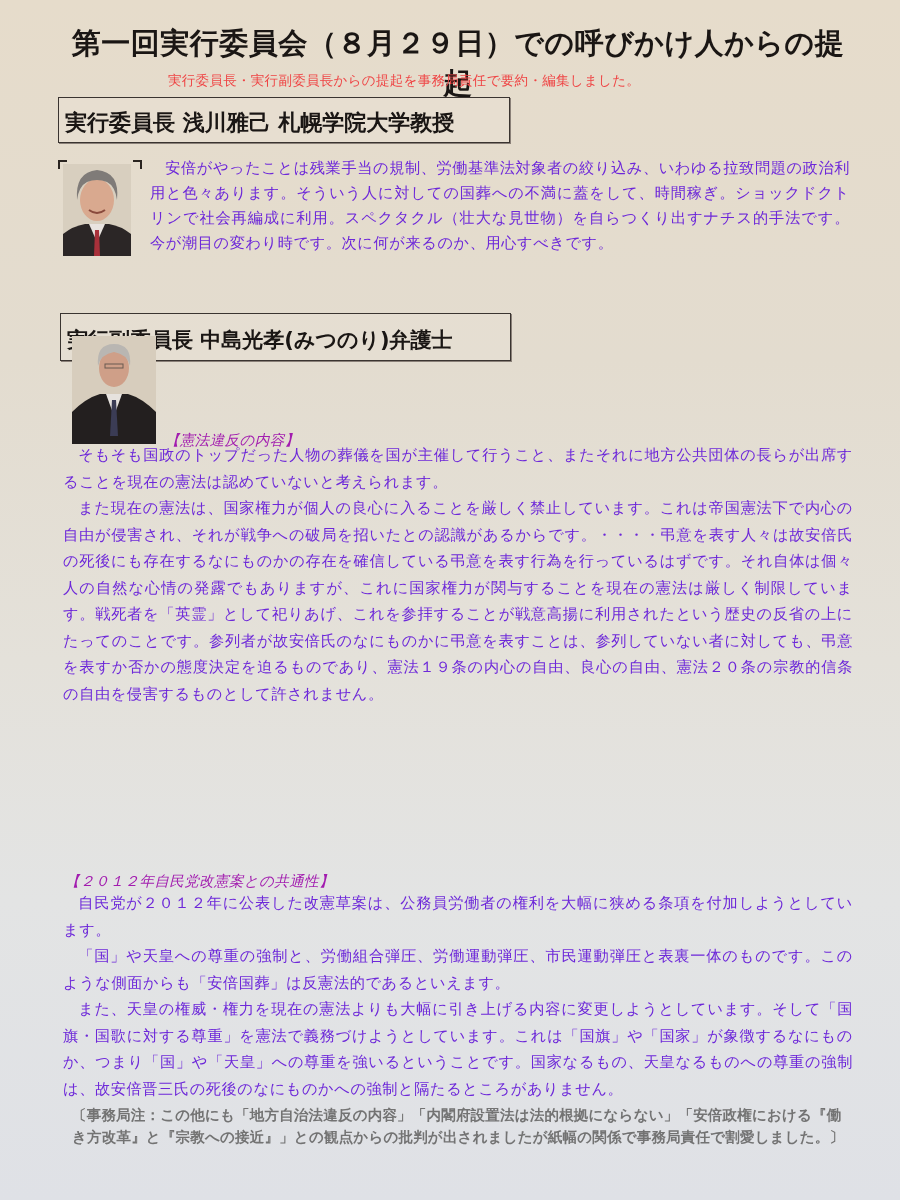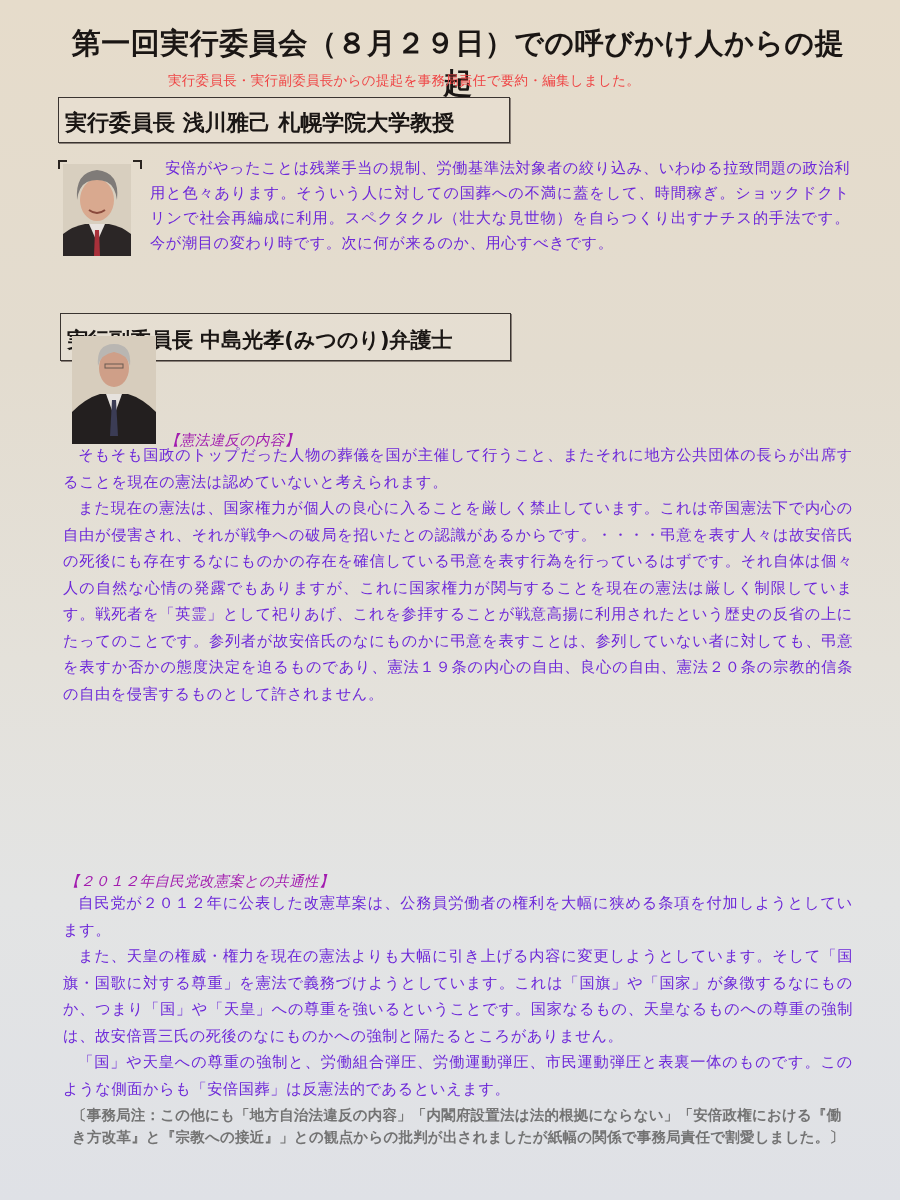--- a/index.html
+++ b/index.html
@@ -85,18 +85,18 @@
 
   <div class="para body1">
     <div class="p-ind">そもそも国政のトップだった人物の葬儀を国が主催して行うこと、またそれに地方公共団体の長らが出席することを現在の憲法は認めていないと考えられます。</div>
     <div class="p-ind">また現在の憲法は、国家権力が個人の良心に入ることを厳しく禁止しています。これは帝国憲法下で内心の自由が侵害され、それが戦争への破局を招いたとの認識があるからです。・・・・弔意を表す人々は故安倍氏の死後にも存在するなにものかの存在を確信している弔意を表す行為を行っているはずです。それ自体は個々人の自然な心情の発露でもありますが、これに国家権力が関与することを現在の憲法は厳しく制限しています。戦死者を「英霊」として祀りあげ、これを参拝することが戦意高揚に利用されたという歴史の反省の上にたってのことです。参列者が故安倍氏のなにものかに弔意を表すことは、参列していない者に対しても、弔意を表すか否かの態度決定を迫るものであり、憲法１９条の内心の自由、良心の自由、憲法２０条の宗教的信条の自由を侵害するものとして許されません。</div>
   </div>
 
   <div class="lbl" style="left:65px; top:872px;">【２０１２年自民党改憲案との共通性】</div>
 
   <div class="para" style="left:63px; top:890px; width:790px;">
     <div class="p-ind">自民党が２０１２年に公表した改憲草案は、公務員労働者の権利を大幅に狭める条項を付加しようとしています。</div>
+    <div class="p-ind">「国」や天皇への尊重の強制と、労働組合弾圧、労働運動弾圧、市民運動弾圧と表裏一体のものです。このような側面からも「安倍国葬」は反憲法的であるといえます。</div>
     <div class="p-ind">また、天皇の権威・権力を現在の憲法よりも大幅に引き上げる内容に変更しようとしています。そして「国旗・国歌に対する尊重」を憲法で義務づけようとしています。これは「国旗」や「国家」が象徴するなにものか、つまり「国」や「天皇」への尊重を強いるということです。国家なるもの、天皇なるものへの尊重の強制は、故安倍晋三氏の死後のなにものかへの強制と隔たるところがありません。</div>
-    <div class="p-ind">「国」や天皇への尊重の強制と、労働組合弾圧、労働運動弾圧、市民運動弾圧と表裏一体のものです。このような側面からも「安倍国葬」は反憲法的であるといえます。</div>
   </div>
 
   <div class="note">〔事務局注：この他にも「地方自治法違反の内容」「内閣府設置法は法的根拠にならない」「安倍政権における『働き方改革』と『宗教への接近』」との観点からの批判が出されましたが紙幅の関係で事務局責任で割愛しました。〕</div>
 </div>
 
 </body></html>

